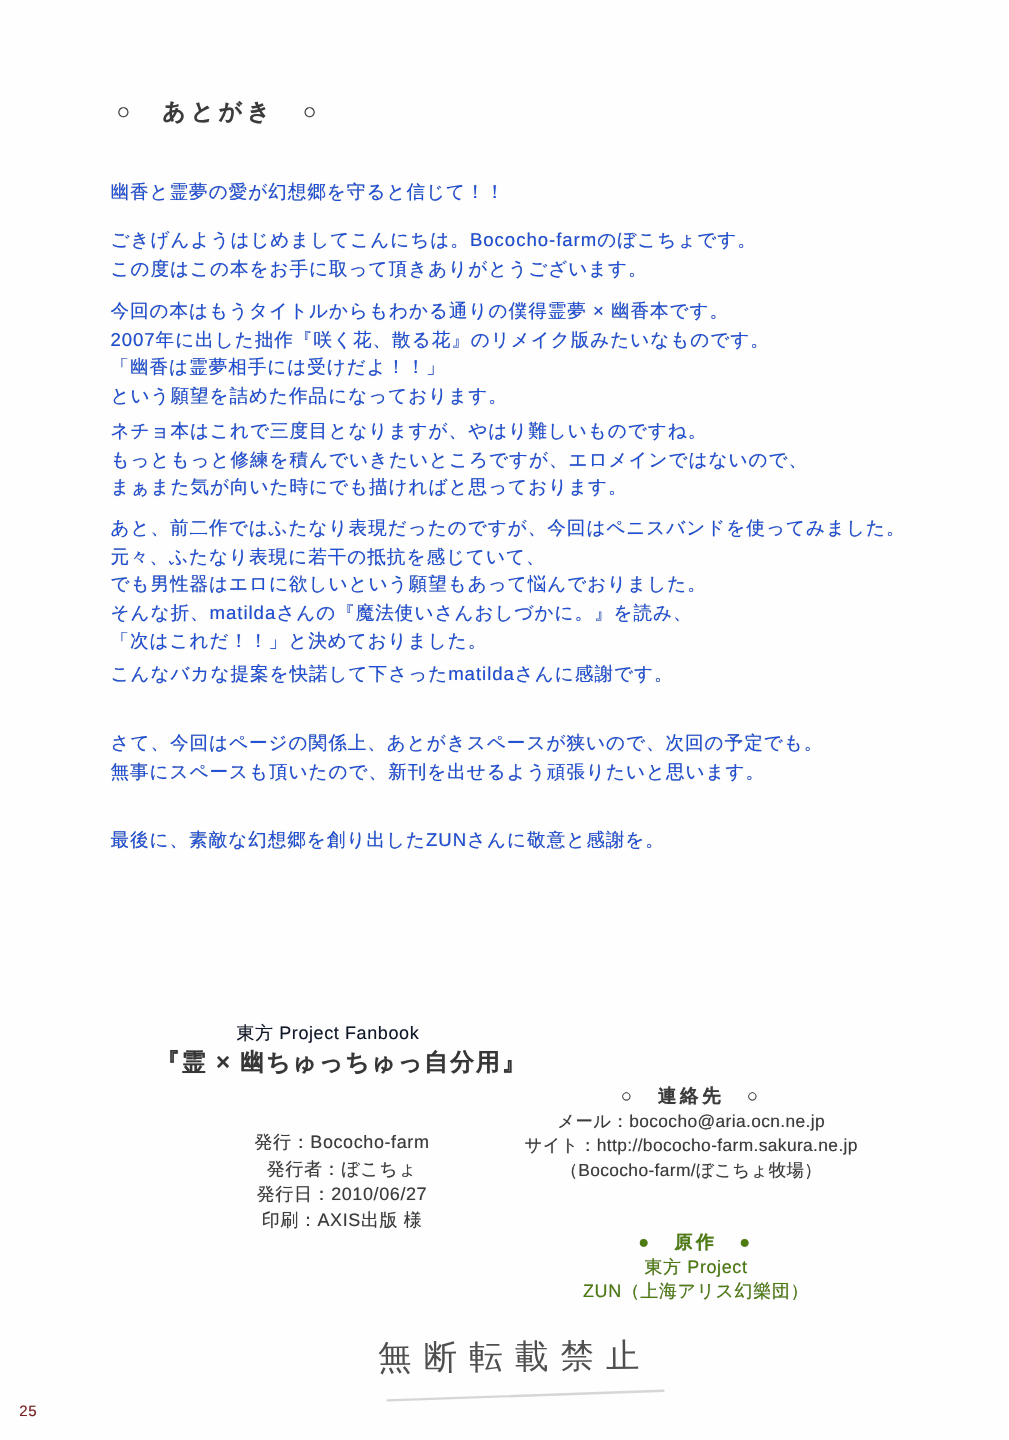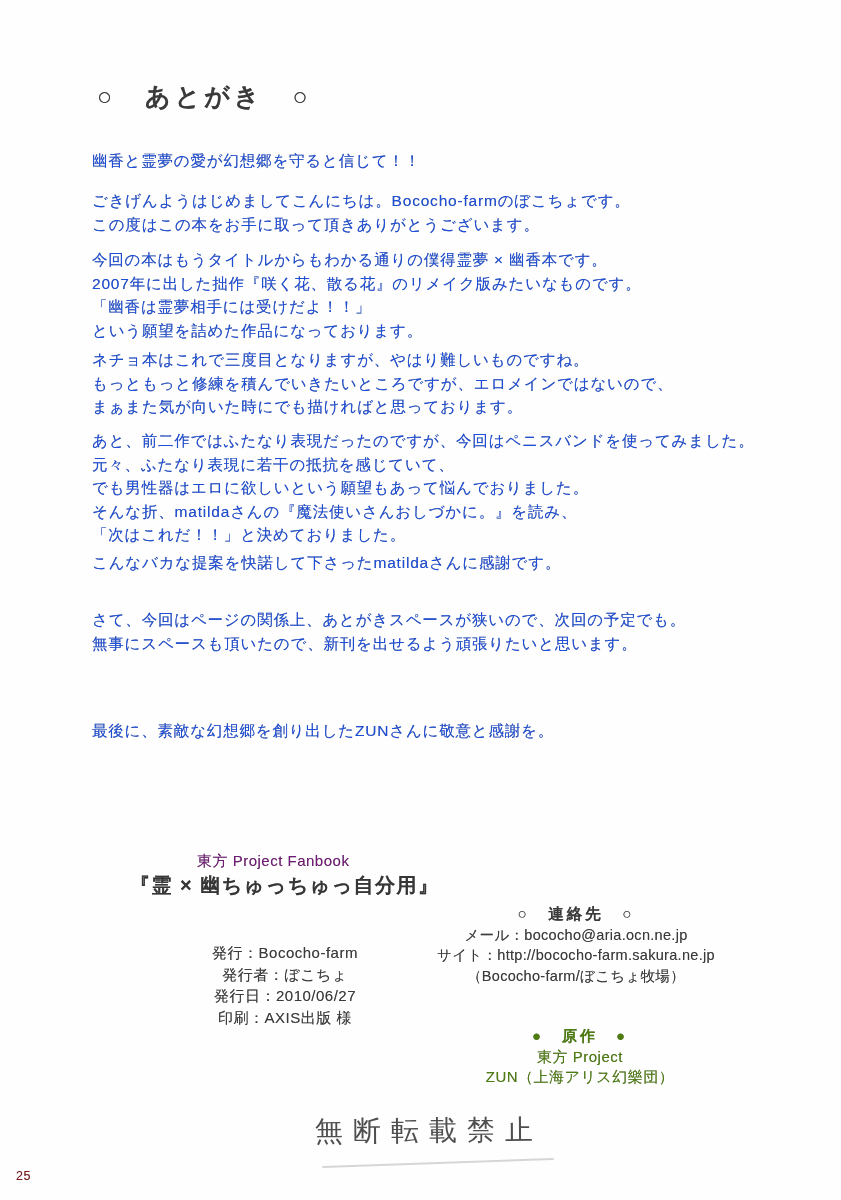--- a/index.html
+++ b/index.html
@@ -6,32 +6,32 @@
   body{
     width:841px;height:1200px;position:relative;overflow:hidden;
     background:#ffffff;
     font-family:"Liberation Sans","DejaVu Sans",sans-serif;
     color:#3d3d3d;
   }
   .page{position:absolute;inset:0;background:#fefefe;}
   .soft{text-shadow:0 0 0.6px rgba(70,70,70,0.55);}
   .heading{
     position:absolute;left:97px;top:80px;
-    font-size:25px;font-weight:bold;letter-spacing:4px;color:#3a3a3a;
+    font-size:19px;font-weight:bold;letter-spacing:4px;color:#3a3a3a;
   }
   .para{
     position:absolute;left:92px;
     font-size:15.5px;line-height:23.5px;letter-spacing:0.8px;
     white-space:nowrap;color:#1d4ed8;
   }
   .p0{top:149px;} .p1{top:189px;} .p2{top:248px;} .p3{top:348px;}
-  .p4{top:429px;} .p5{top:551px;} .p6{top:608px;} .p7{top:719px;}
+  .p4{top:429px;} .p5{top:551px;} .p6{top:608px;} .p7{top:689px;}
   .series-line{
     position:absolute;left:197px;top:852px;
-    font-size:15px;letter-spacing:0.5px;color:#701a75;
+    font-size:15px;letter-spacing:0.5px;color:#0f172a;
   }
   .book-title{
     position:absolute;left:130px;top:872px;
     font-size:20px;font-weight:bold;letter-spacing:1.5px;color:#363636;
   }
   .pub-block{
     position:absolute;left:170px;top:942px;width:230px;
     text-align:center;font-size:15px;line-height:21.5px;
     letter-spacing:0.5px;color:#3b3b3b;
   }

